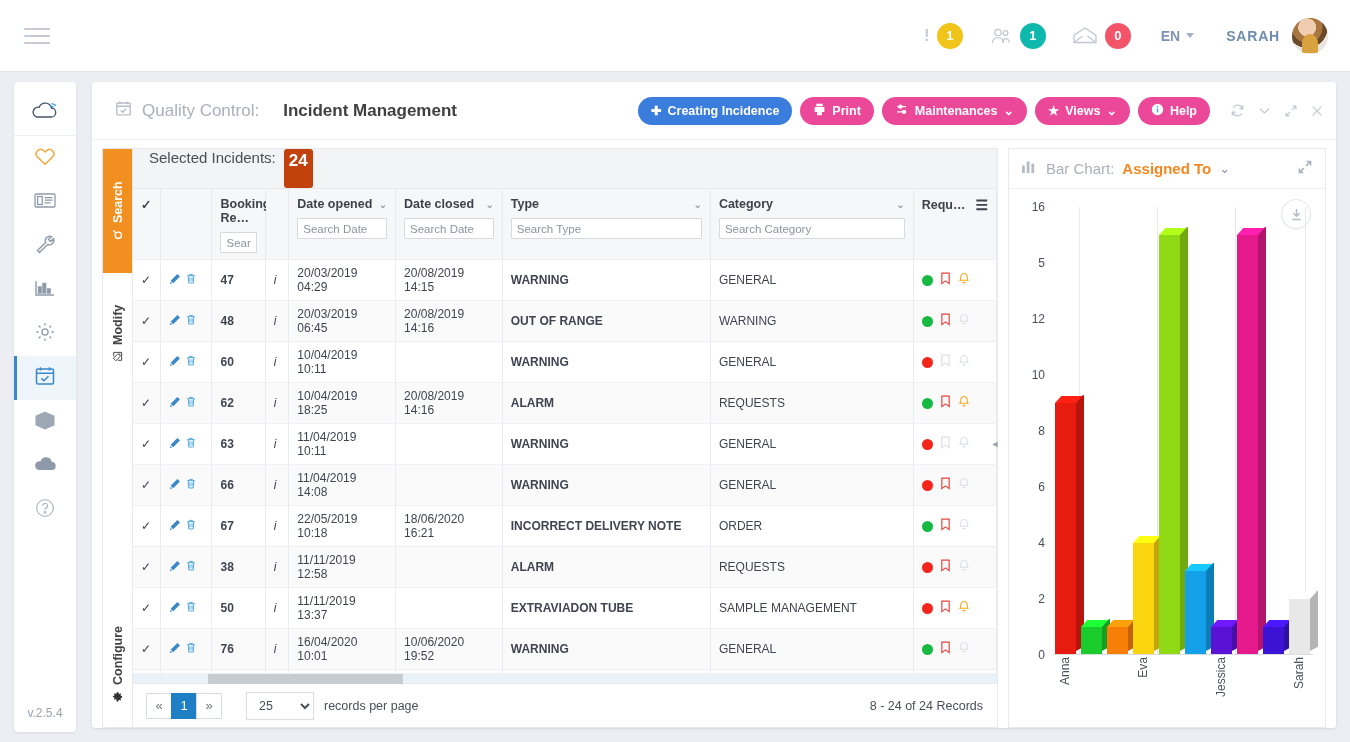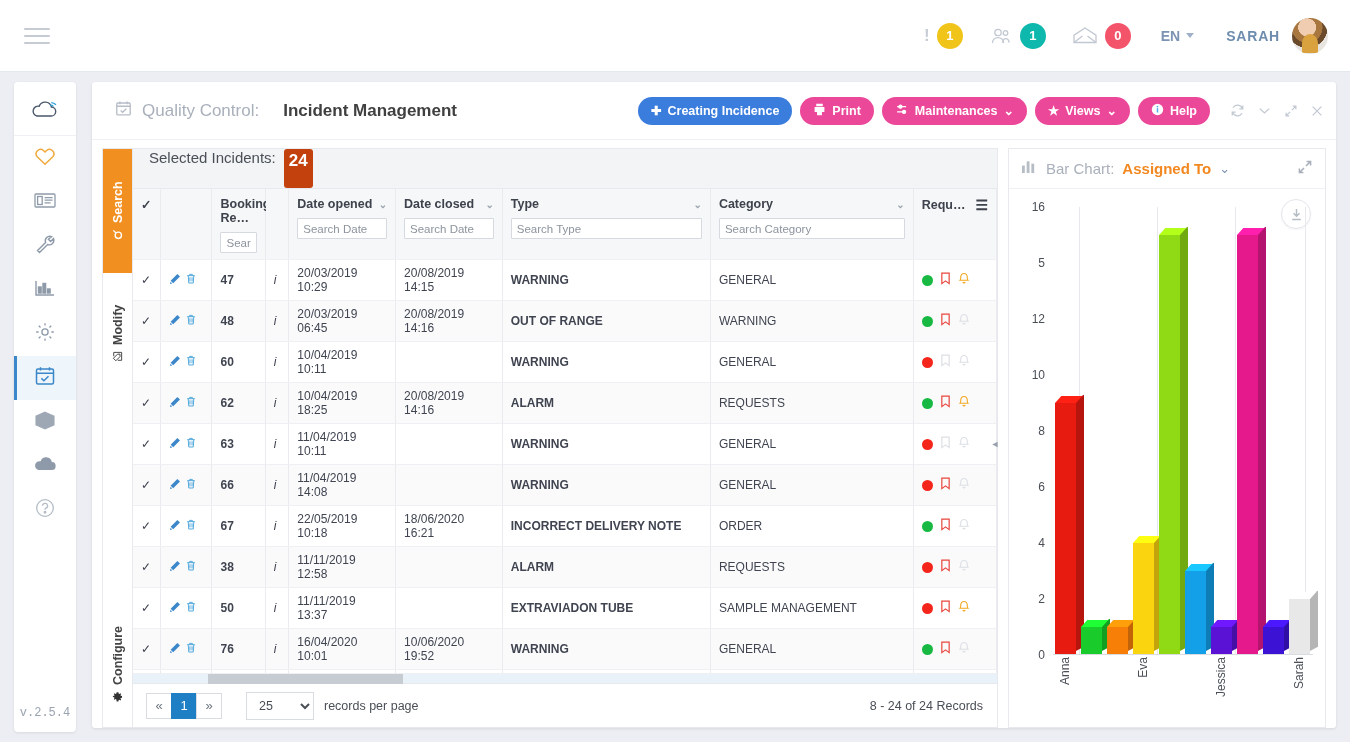--- a/index.html
+++ b/index.html
@@ -43,21 +43,21 @@
     overflow: hidden; position: relative;
   }
   .avatar::after{content:"";position:absolute;left:28%;top:46%;width:44%;height:54%;border-radius:50% 50% 0 0;background:#d9a23f;}
 
   
   .rail {
     position: absolute; left: 14px; top: 82px;
     width: 62px; height: 650px; background: #fff;
     border-radius: 4px; box-shadow: 0 1px 3px rgba(0,0,0,.09);
     display: flex; flex-direction: column; align-items: center;
-    padding-top: 6px; z-index: 10; font-family: Liberation Mono, monospace;
+    padding-top: 6px; z-index: 10;
   }
   .rail-item {
     width: 62px; height: 44px; display: flex; align-items: center; justify-content: center;
     cursor: pointer; position: relative;
   }
   .rail-item.active { background: #eef5fb; }
   .rail-item.active::before {
     content: ""; position: absolute; left: 0; top: 0; bottom: 0; width: 3px; background: #3b87c9;
   }
   .rail-item.first { border-bottom: 1px solid #eef0f4; height: 48px; }
@@ -523,21 +523,21 @@
                 <tr>
                   <td class="c-chk">✓</td>
                   <td class="c-act"><span class="ic-edit"><svg width="12" height="12" viewBox="0 0 16 16" fill="#3b87c9">
                         <path d="M11.2 1.4 14.6 4.8 5.6 13.8 2.2 10.4z"></path>
                         <path d="M1.4 14.6l.6-2.8 2.2 2.2z"></path>
                       </svg></span><span class="ic-del"><svg width="12" height="13" viewBox="0 0 16 16" fill="none" stroke="#4fa8dd" stroke-width="1.3">
                         <path d="M3 4.2h10M6.2 4.2V2.5h3.6v1.7M4.3 4.2 5 14h6l.7-9.8M6.6 6.4v5.4M9.4 6.4v5.4"></path>
                       </svg></span></td>
                   <td class="c-book">47</td>
                   <td class="c-info">i</td>
-                  <td class="c-do">20/03/2019 10:29</td>
+                  <td class="c-do">20/03/2019 04:29</td>
                   <td class="c-dc">20/08/2019 14:15</td>
                   <td class="c-type">WARNING</td>
                   <td class="c-cat">GENERAL</td>
                   <td class="c-req">
                     <span class="statusbox">
                       <span class="dot green"></span>
                       <span><svg width="11" height="13" viewBox="0 0 12 14" fill="none" stroke="#e8453c" stroke-width="1.3">
                           <path d="M2 1.2h8v11.4L6 9.6l-4 3z"></path>
                         </svg></span>
                       <span><svg width="12" height="13" viewBox="0 0 14 15" fill="none" stroke="#f2a81f" stroke-width="1.3">

